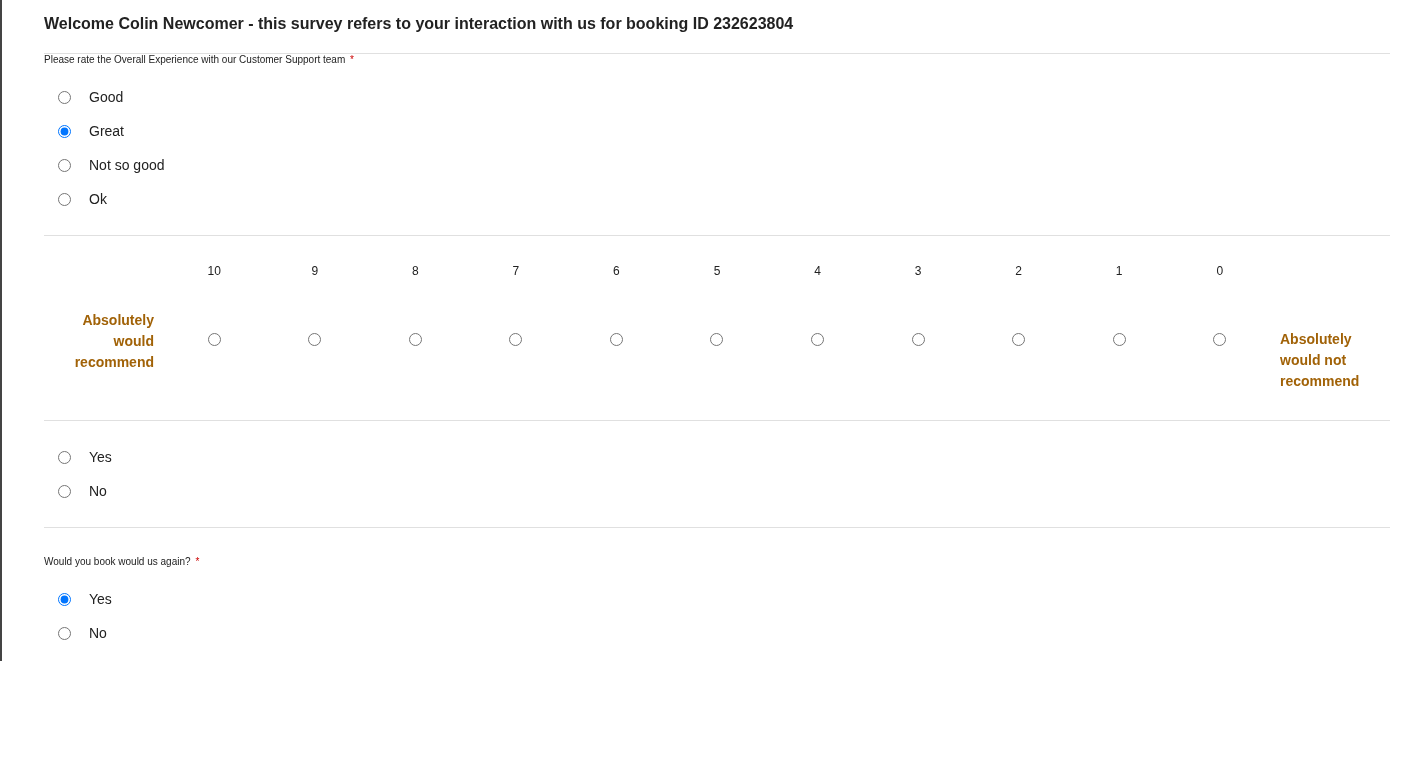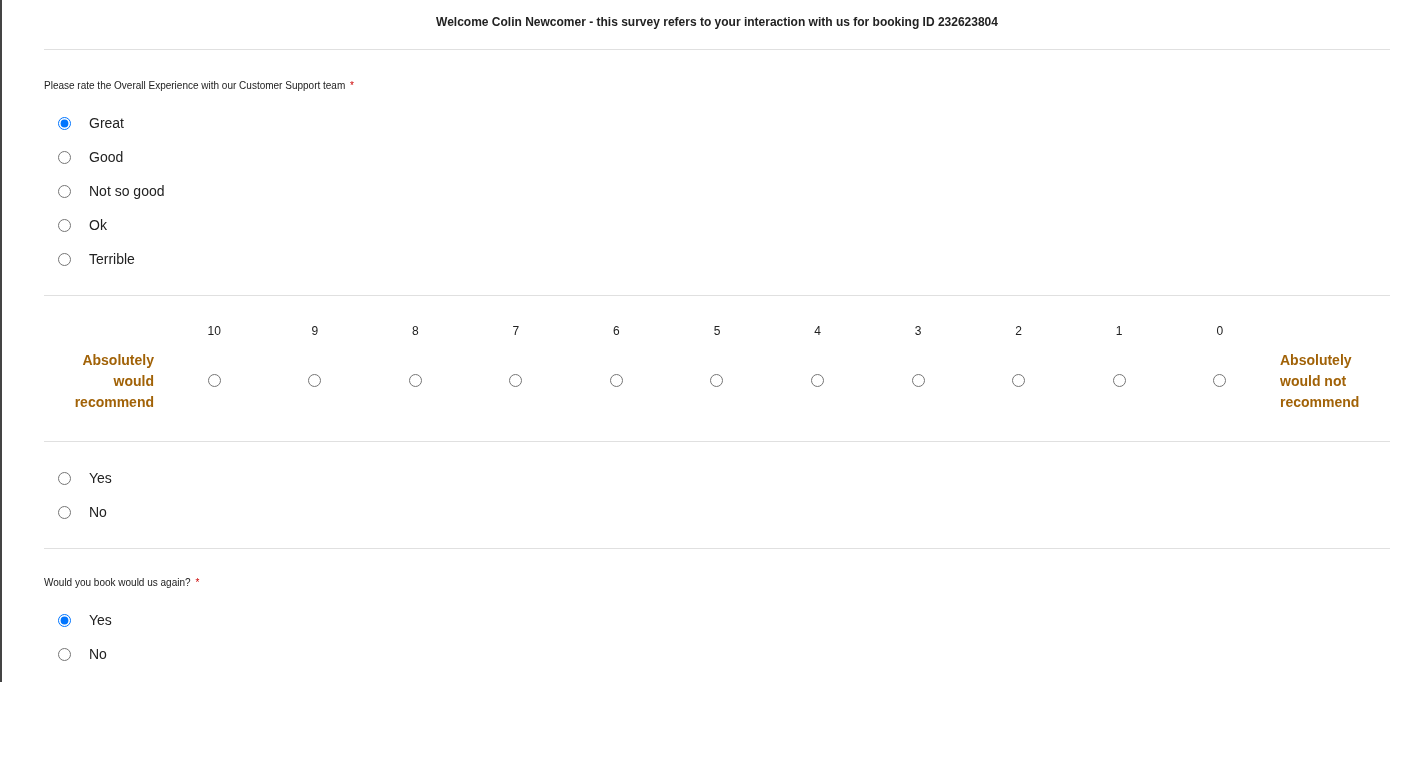--- a/index.html
+++ b/index.html
@@ -14,26 +14,24 @@
       background: #fff;
       padding: 0;
     }
     .page {
       border-left: 2px solid #444;
       padding: 15px 30px 20px 42px;
       max-width: 1420px;
     }
     .header-title {
       font-weight: bold;
-      font-size: 12px;
+      font-size: 16px;
       color: #222;
       padding-bottom: 20px;
       border-bottom: 1px solid #e0e0e0;
-      margin-bottom: 30px;
-      text-align: center;
     }
     .question-block {
       border-bottom: 1px solid #e0e0e0;
       padding-bottom: 28px;
       margin-bottom: 28px;
     }
     .question-block.last {
       border-bottom: none;
       margin-bottom: 0;
       padding-bottom: 0;
@@ -95,20 +93,21 @@
       color: #a16207;
       line-height: 1.5;
     }
     .scale-anchor.left {
       text-align: right;
       padding-right: 10px;
     }
     .scale-anchor.right {
       text-align: left;
       padding-left: 10px;
+      margin-top: 39px;
     }
     .scale-cell input[type="radio"] {
       width: 13px;
       height: 13px;
       cursor: pointer;
     }
     .scale-cell {
       padding: 4px 0;
     }
   </style>
@@ -119,38 +118,34 @@
 
   <div class="header-title">Welcome Colin Newcomer - this survey refers to your interaction with us for booking ID 232623804</div>
 
   <div class="question-block">
     <div class="question-text">
       <span>Please rate the Overall Experience with our Customer Support team</span>
       <span class="required">*</span>
     </div>
     <div class="radio-list">
       <div class="radio-row">
+        <input type="radio" name="q1" style="">
+        <label>Good</label>
+      </div>
+      <div class="radio-row">
         <input type="radio" name="q1" checked="" style="">
         <label>Great</label>
       </div>
       <div class="radio-row">
         <input type="radio" name="q1" style="">
-        <label>Good</label>
-      </div>
-      <div class="radio-row">
-        <input type="radio" name="q1" style="">
         <label>Not so good</label>
       </div>
       <div class="radio-row">
         <input type="radio" name="q1" style="">
         <label>Ok</label>
-      </div>
-      <div class="radio-row">
-        <input type="radio" name="q1" style="">
-        <label>Terrible</label>
       </div>
     </div>
   </div>
 
   <div class="question-block">
     <div class="scale-wrap">
       <div class="scale-header">
         <div></div>
         <div class="scale-col-head">10</div>
         <div class="scale-col-head">9</div>

